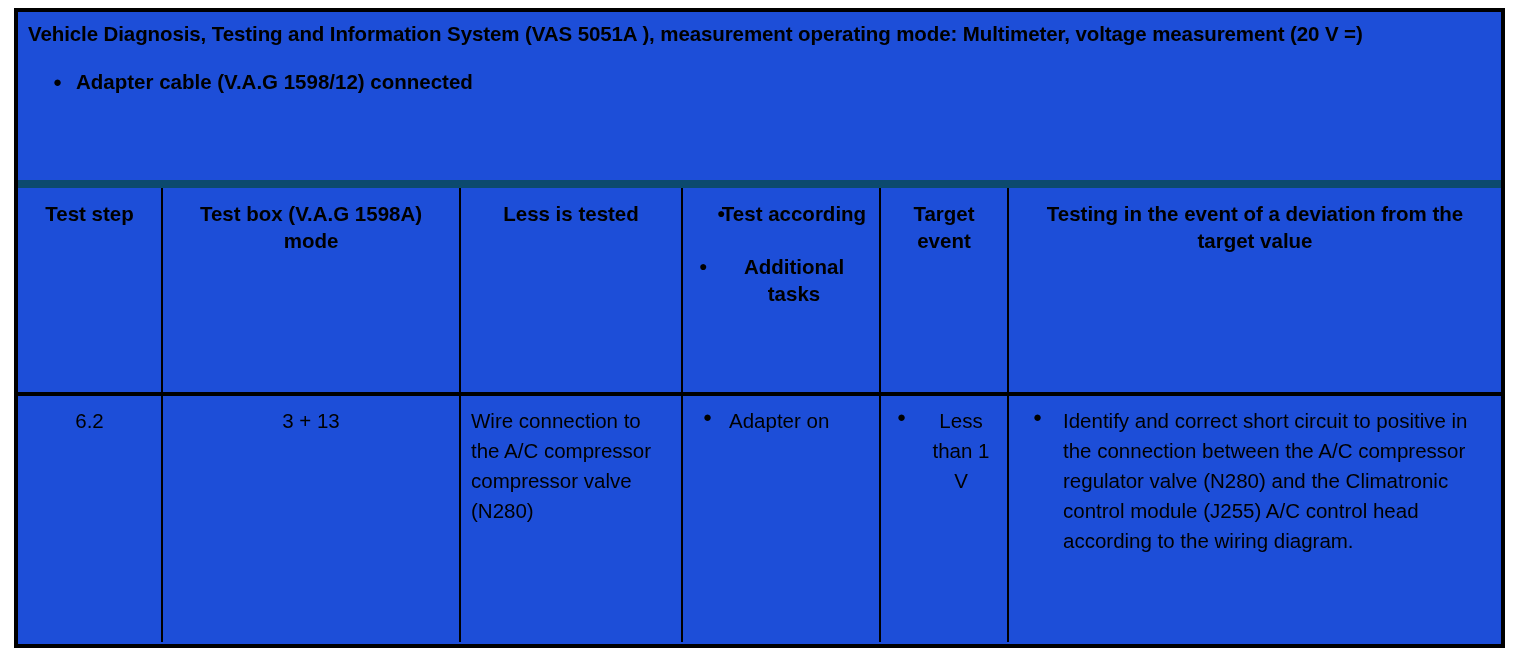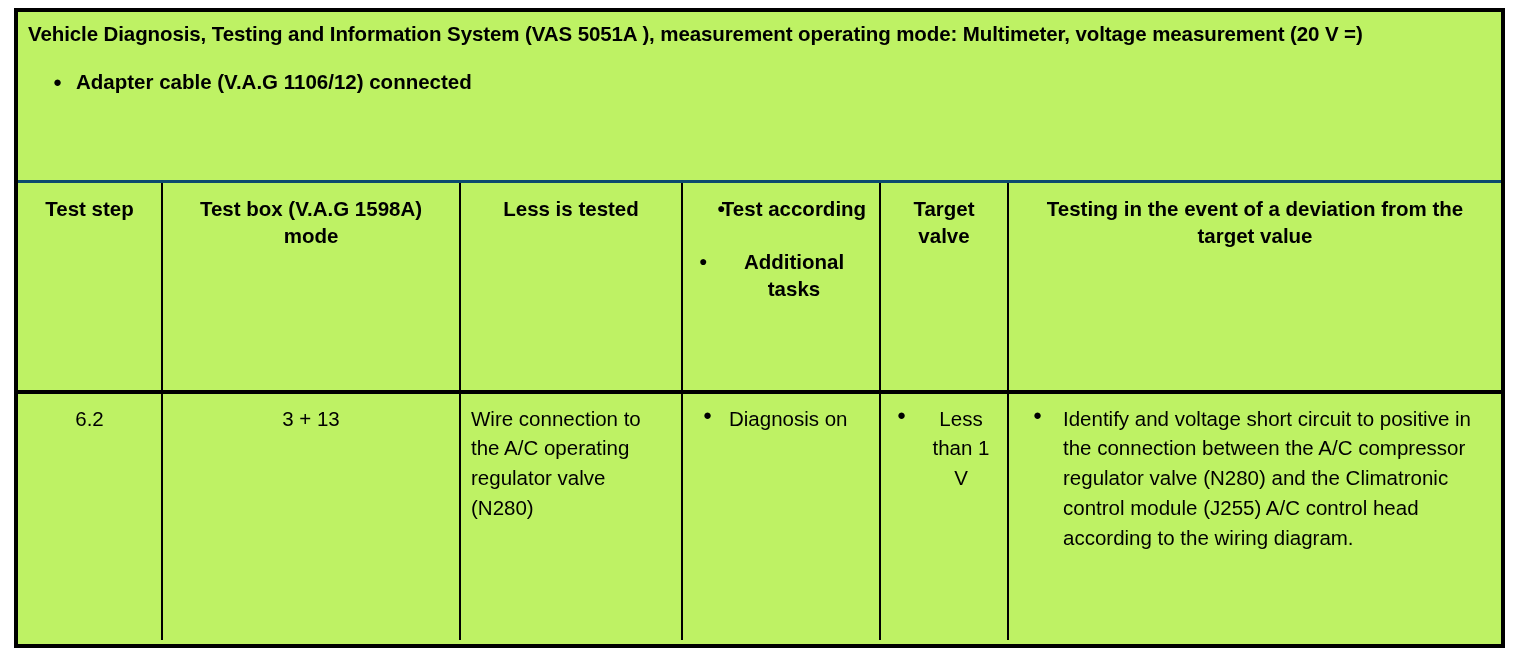--- a/index.html
+++ b/index.html
@@ -16,21 +16,21 @@
   }
 
   #sheet {
     position: absolute;
     left: 14px;
     top: 8px;
     width: 1491px;
     height: 640px;
     box-sizing: border-box;
     border: 4px solid #000;
-    background: #bef264;
+    background: #1d4ed8;
   }
 
   
   .intro {
     box-sizing: border-box;
     padding: 8px 10px 0 10px;
     height: 168px;
   }
   .intro-title {
     font-size: 20.5px;
@@ -58,21 +58,21 @@
     top: 0;
     font-size: 15px;
     line-height: 1.78;
   }
 
   
   table.vas {
     border-collapse: collapse;
     table-layout: fixed;
     width: 100%;
-    border-top: 3px solid #0c4a6e;
+    border-top: 8px solid #0c4a6e;
   }
   table.vas col.c1 { width: 144px; }
   table.vas col.c2 { width: 298px; }
   table.vas col.c3 { width: 222px; }
   table.vas col.c4 { width: 198px; }
   table.vas col.c5 { width: 128px; }
   table.vas col.c6 { width: 493px; }
 
   table.vas th, table.vas td {
     border-left: 2px solid #000;
@@ -157,21 +157,21 @@
 <div id="sheet">
 
   <div class="intro">
     <p class="intro-title">
       <span>Vehicle Diagnosis, Testing and Information System (VAS 5051A ), measurement operating mode: Multimeter, voltage</span>
       <span>measurement (20 V =)</span>
     </p>
     <ul class="intro-bullets">
       <li>
         <span class="bul">●</span>
-        <span>Adapter cable (V.A.G 1106/12) connected</span>
+        <span>Adapter cable (V.A.G 1598/12) connected</span>
       </li>
     </ul>
   </div>
 
   <table class="vas">
     <colgroup>
       <col class="c1">
         <col class="c2">
         <col class="c3">
       <col class="c4">
@@ -197,64 +197,64 @@
                 <span>Test according</span>
               </li>
               <li class="second">
                 <span class="bul">●</span>
                 <span>Additional tasks</span>
               </li>
             </ul>
           </div>
         </th>
         <th>
-          <div class="th-inner">Target valve</div>
+          <div class="th-inner">Target event</div>
         </th>
         <th>
           <div class="th-inner">Testing in the event of a deviation from the target value</div>
         </th>
       </tr>
     </thead>
     <tbody>
       <tr>
         <td>
           <div class="td-inner td-center">6.2</div>
         </td>
         <td>
           <div class="td-inner td-center">3 + 13</div>
         </td>
         <td>
-          <div class="td-inner">Wire connection to the A/C operating regulator valve (N280)</div>
+          <div class="td-inner">Wire connection to the A/C compressor compressor valve (N280)</div>
         </td>
         <td>
           <div class="td-inner">
             <ul class="td-bullets">
               <li>
                 <span class="bul">●</span>
-                <span>Diagnosis on</span>
+                <span>Adapter on</span>
               </li>
             </ul>
           </div>
         </td>
         <td>
           <div class="td-inner">
             <ul class="td-bullets narrow">
               <li>
                 <span class="bul">●</span>
                 <span>Less than 1 V</span>
               </li>
             </ul>
           </div>
         </td>
         <td>
           <div class="td-inner">
             <ul class="td-bullets wide">
               <li>
                 <span class="bul">●</span>
-                <span>Identify and voltage short circuit to positive in the connection between the A/C compressor regulator valve (N280) and the Climatronic control module (J255) A/C control head according to the wiring diagram.</span>
+                <span>Identify and correct short circuit to positive in the connection between the A/C compressor regulator valve (N280) and the Climatronic control module (J255) A/C control head according to the wiring diagram.</span>
               </li>
             </ul>
           </div>
         </td>
       </tr>
     </tbody>
   </table>
 
 </div>
 

